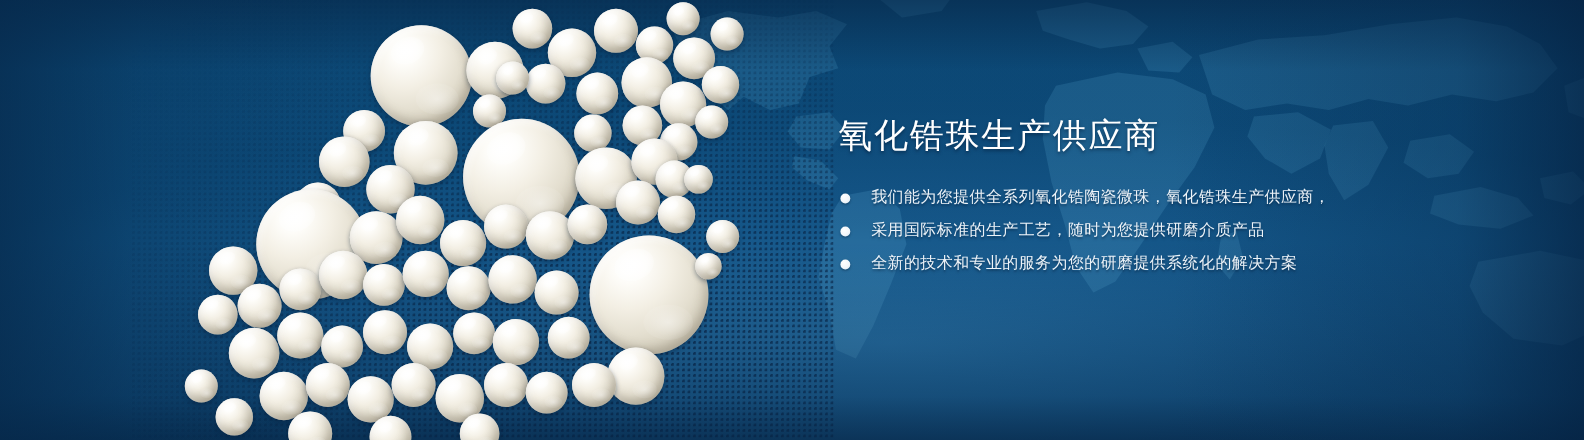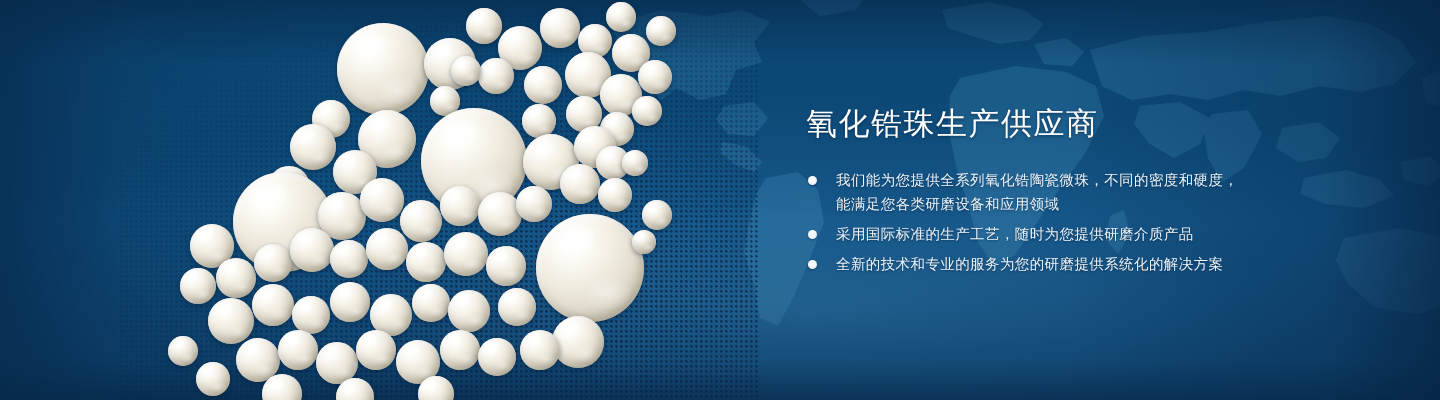--- a/index.html
+++ b/index.html
@@ -145,21 +145,21 @@
     border-radius: 50%;
     background: radial-gradient(ellipse at 50% 50%,
       rgba(255,255,255,0.42) 0%,
       rgba(255,255,255,0.12) 55%,
       rgba(255,255,255,0) 100%);
   }
 
   
   .copy {
     position: absolute;
-    left: 806px;
+    left: 762px;
     top: 104px;
     width: 560px;
   }
   .headline {
     margin: 0;
     font-size: 31px;
     line-height: 40px;
     font-weight: 400;
     color: #ffffff;
     letter-spacing: 1.5px;
@@ -330,22 +330,21 @@
   </div>
 
   <div class="copy">
 
     <h1 class="headline">氧化锆珠生产供应商</h1>
 
     <ul class="bullets">
 
       <li class="bullet-row">
         <span class="dot"></span>
-        <span class="bullet-line">我们能为您提供全系列氧化锆陶瓷微珠，不同的密度和硬度，</span>
-        <span class="bullet-line">能满足您各类研磨设备和应用领域</span>
+        <span class="bullet-line">我们能为您提供全系列氧化锆陶瓷微珠，氧化锆珠生产供应商，</span>
       </li>
 
       <li class="bullet-row">
         <span class="dot"></span>
         <span class="bullet-line">采用国际标准的生产工艺，随时为您提供研磨介质产品</span>
       </li>
 
       <li class="bullet-row">
         <span class="dot"></span>
         <span class="bullet-line">全新的技术和专业的服务为您的研磨提供系统化的解决方案</span>

